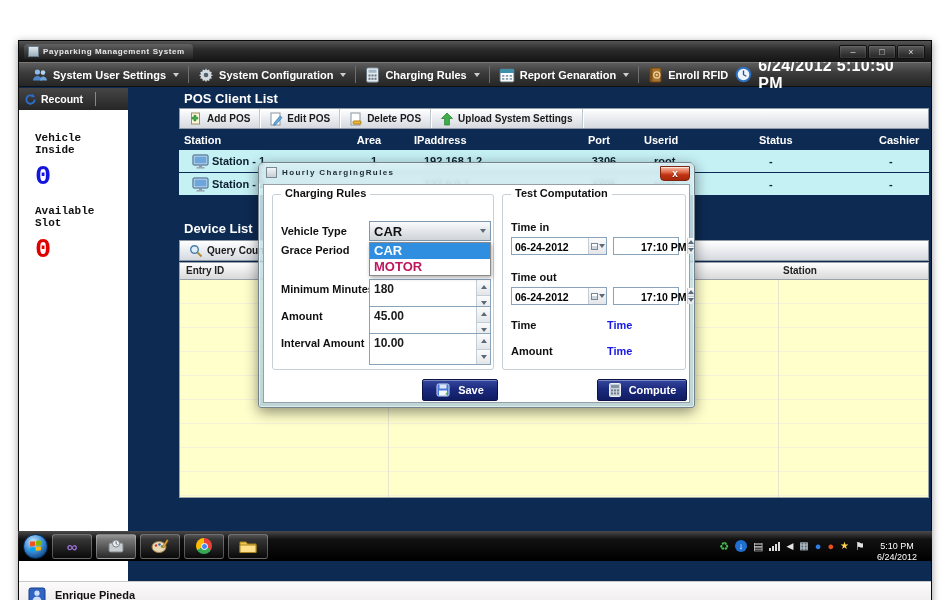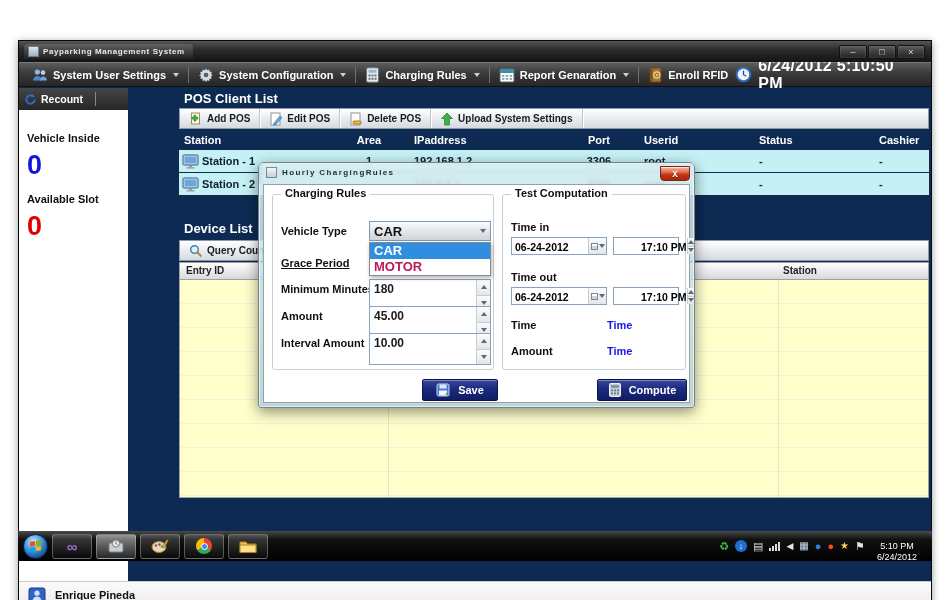--- a/index.html
+++ b/index.html
@@ -21,39 +21,39 @@
   .caret { width:0; height:0; border-left:3px solid transparent; border-right:3px solid transparent; border-top:4px solid #cfcfcf; margin-left:2px; }
   .menu-datetime { margin-left:auto; display:flex; align-items:center; gap:6px; font-size:16px; font-weight:bold; color:#fff; padding-right:4px; letter-spacing:.3px; }
 
   .content { position:absolute; top:47px; bottom:26px; left:0; right:0; display:flex;gap:48px; }
 
   
   .sidebar { width:110px; background:#fff; display:flex; flex-direction:column; border-right:1px solid #0D2A52; }
   .sidebar-strip { height:22px; background:linear-gradient(#454545,#262626); display:flex; align-items:center; padding-left:5px; gap:4px; }
   .recount-btn { display:flex; align-items:center; gap:4px; color:#fff; font-size:10.5px; font-weight:bold; }
   .sidebar-strip .vsep { width:1px; height:14px; background:#888; margin-left:8px; }
-  .sidebar-body { padding:12px 8px; }
+  .sidebar-body { padding:12px 16px;font-family:Liberation Mono, monospace; }
   .side-label { font-size:11px; font-weight:bold; color:#111; margin-top:10px; }
   .side-value { font-size:27px; font-weight:bold; margin:8px 0 14px 0; line-height:1; }
   .side-value.blue { color:#1414e0; }
   .side-value.red  { color:#e00000; }
 
   
   .main { flex:1; background:#0D2A52; position:relative; overflow:hidden; }
   .section-title { color:#fff; font-size:13px; font-weight:bold; padding:3px 7px 2px 7px; }
   .toolbar { height:21px; margin:0 2px; background:linear-gradient(#ffffff,#e7eaee 55%,#d6dade); border:1px solid #8d99a4; display:flex; align-items:center; }
   .tool-btn { display:flex; align-items:center; gap:4px; font-size:10px; font-weight:bold; color:#1a1a1a; padding:0 9px; height:100%; border-right:1px solid #bfc7ce; box-shadow:1px 0 0 #fff; white-space:nowrap; }
 
   .pos-grid { display:grid; grid-template-columns:155px 70px 160px 70px 115px 120px 1fr; align-items:center; }
   .pos-header { margin:1px 2px 0 2px; height:19px; color:#fff; font-size:11px; font-weight:bold; }
   .pos-header > div { padding-left:10px; }
   .pos-header .c-station { padding-left:5px; }
   .pos-header .center, .pos-row .center { text-align:center; padding-left:0; }
   .pos-row { margin:1px 2px 1px 2px; height:22px; background:#C5F0F4; font-size:11px; font-weight:bold; color:#0d2030; }
-  .pos-row > div { padding-left:10px; }
+  .pos-row > div { padding-left:10px;margin-left:10px; }
   .station-cell { display:flex; align-items:center; gap:3px; padding-left:3px !important; }
 
   .device-title { margin-top:23px; }
   .device-toolbar { margin-top:2px; }
   .device-header { position:relative; margin:1px 2px 0 2px; height:18px; background:linear-gradient(#fdfdfd,#d9d9d9); border:1px solid #9aa2aa; font-size:10px; font-weight:bold; color:#222; }
   .device-header .h-entry { position:absolute; left:6px; top:2px; }
   .device-header .h-station { position:absolute; left:603px; top:2px; }
   .device-body { position:relative; margin:0 2px; height:218px; background:repeating-linear-gradient(180deg,#FFFFCC 0 23px,#f2f2d8 23px 24px); border:1px solid #9aa2aa; border-top:none; }
   .vdiv { position:absolute; top:0; bottom:0; width:1px; background:#e6e6cc; }
 
@@ -465,21 +465,21 @@
         <span class="val" data-name="vehicle-type-value">CAR</span>
         <span class="arrow" data-name="chevron-down-icon">
             <span class="tri-dn"></span>
           </span>
       </div>
       <div class="droplist" data-name="vehicle-type-dropdown-list">
         <div class="drop-item selected" data-name="dropdown-option-car">CAR</div>
         <div class="drop-item" data-name="dropdown-option-motor">MOTOR</div>
       </div>
 
-      <span class="fld-label" style="top:62px;text-decoration:underline;" data-name="grace-period-label">Grace Period</span>
+      <span class="fld-label" style="top:49px;" data-name="grace-period-label">Grace Period</span>
 
       <span class="fld-label" style="top:88px;" data-name="minimum-minutes-label">Minimum Minutes</span>
       <div class="inputbox" style="top:84px;" data-name="minimum-minutes-input">
         <span class="val" data-name="minimum-minutes-value">180</span>
         <span class="spin" data-name="spinner">
             <span data-name="spinner-up-icon">
               <i class="tri-up"></i>
             </span>
             <span data-name="spinner-down-icon">
               <i class="tri-dn"></i>

